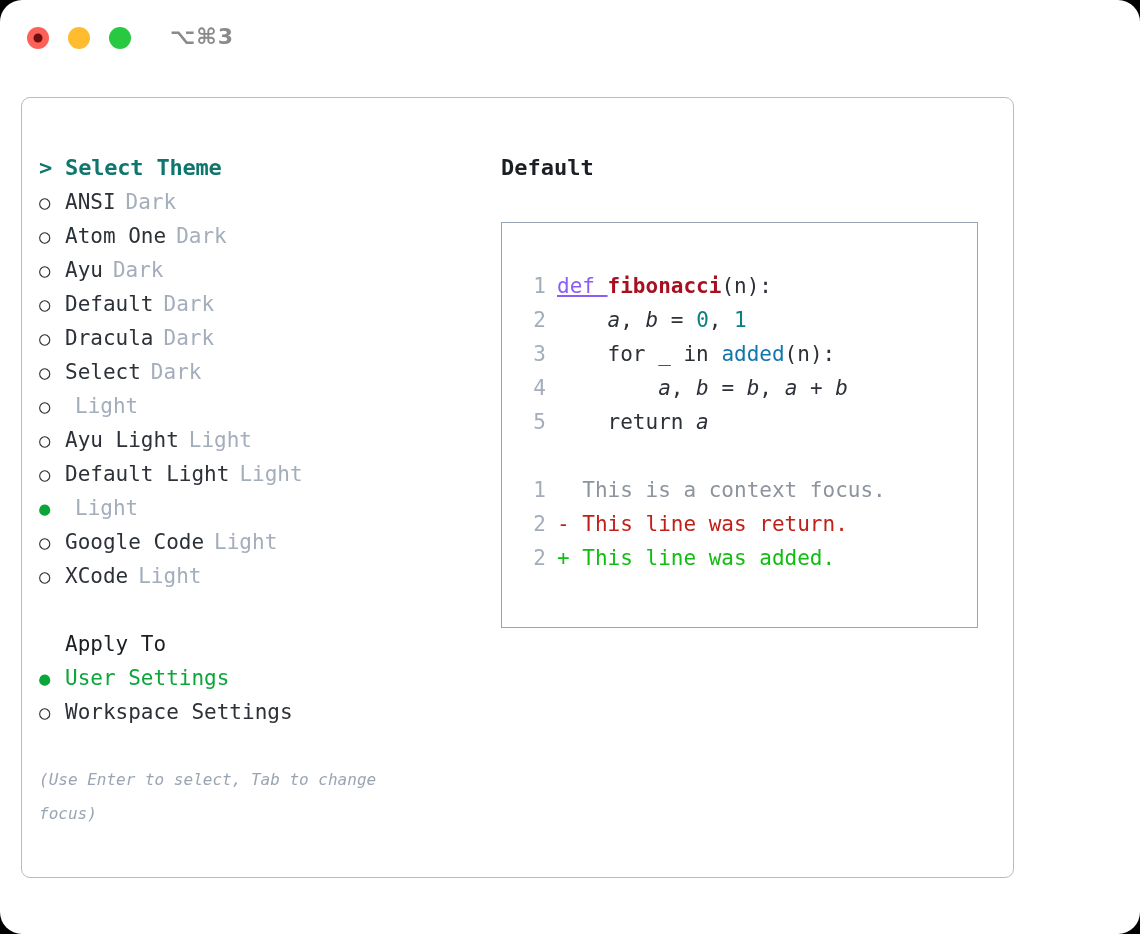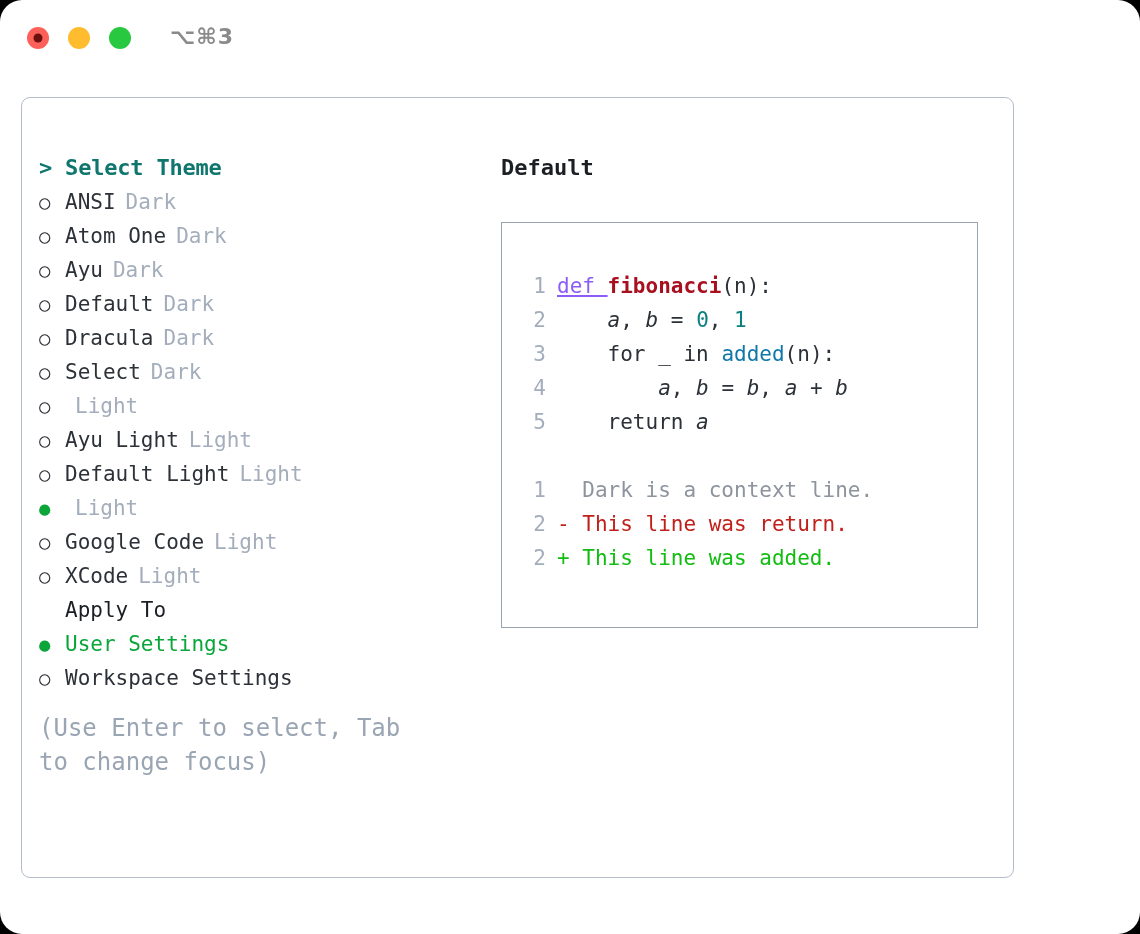--- a/index.html
+++ b/index.html
@@ -111,37 +111,39 @@
     font-weight: 500;
   }
   .opt-row.selected .opt-label { color: #0aa63a; }
   .opt-variant {
     color: #a3adbb;
     font-weight: 400;
     margin-left: 10px;
   }
 
   .applyto {
+    margin-top: 34px;
   }
   .applyto-head {
     font-size: 21px;
     color: #1b1f24;
     font-weight: 500;
     line-height: 34px;
     padding-left: 26px;
     white-space: pre;
   }
 
   .hint {
-    margin-top: 16px;
-    font-size: 24px;
+    margin-top: 34px;
+    font-size: 16px;
     color: #9aa5b4;
     line-height: 34px;
     max-width: 400px;
     white-space: pre-wrap;
+    font-style: italic;
   }
 
   
   .right {
     position: absolute;
     left: 479px; top: 53px;
     width: 500px;
   }
   .preview-title {
     font-size: 22px;
@@ -232,21 +234,21 @@
         <div class="preview-box">
           <div id="code-block">
               <div class="code-line"><span class="lineno">1</span><span class="code-text"><span class="tok-def">def </span><span class="tok-fn">fibonacci</span><span class="code-text">(n):</span></span></div>
               <div class="code-line"><span class="lineno">2</span><span class="code-text"><span class="code-text">    </span><span class="tok-var">a</span><span class="code-text">, </span><span class="tok-var">b</span><span class="code-text"> = </span><span class="tok-num">0</span><span class="code-text">, </span><span class="tok-num">1</span></span></div>
               <div class="code-line"><span class="lineno">3</span><span class="code-text"><span class="code-text">    for _ in </span><span class="tok-builtin">added</span><span class="code-text">(n):</span></span></div>
               <div class="code-line"><span class="lineno">4</span><span class="code-text"><span class="code-text">        </span><span class="tok-var">a</span><span class="code-text">, </span><span class="tok-var">b</span><span class="code-text"> = </span><span class="tok-var">b</span><span class="code-text">, </span><span class="tok-var">a</span><span class="code-text"> + </span><span class="tok-var">b</span></span></div>
               <div class="code-line"><span class="lineno">5</span><span class="code-text"><span class="code-text">    return </span><span class="tok-var">a</span></span></div>
             </div>
           <div class="blank-line"></div>
           <div id="diff-block">
-              <div class="code-line"><span class="lineno">1</span><span class="diff-ctx"><span class="diff-sign"> </span><span> Dark is a context line.</span></span></div>
+              <div class="code-line"><span class="lineno">1</span><span class="diff-ctx"><span class="diff-sign"> </span><span> This is a context focus.</span></span></div>
               <div class="code-line"><span class="lineno">2</span><span class="diff-del"><span class="diff-sign">-</span><span> This line was return.</span></span></div>
               <div class="code-line"><span class="lineno">2</span><span class="diff-add"><span class="diff-sign">+</span><span> This line was added.</span></span></div>
             </div>
         </div>
       </div>
 
     </div>
   </div>
 </div>
 

